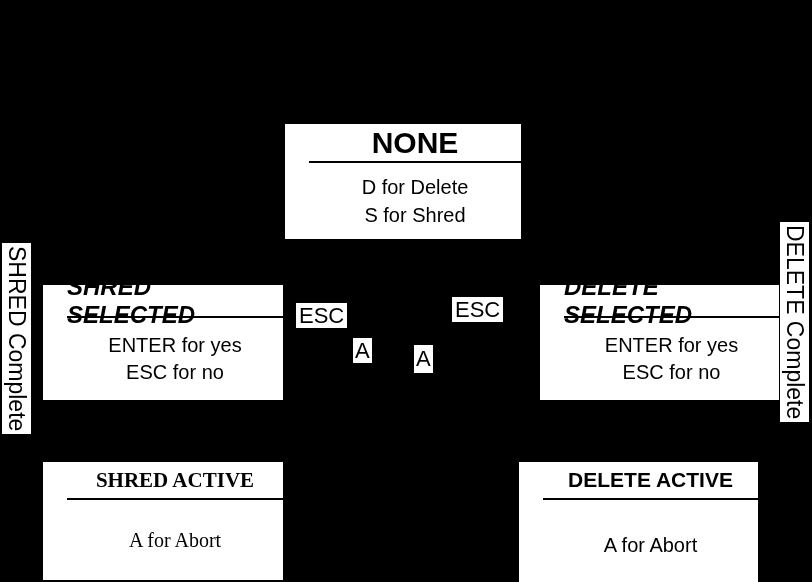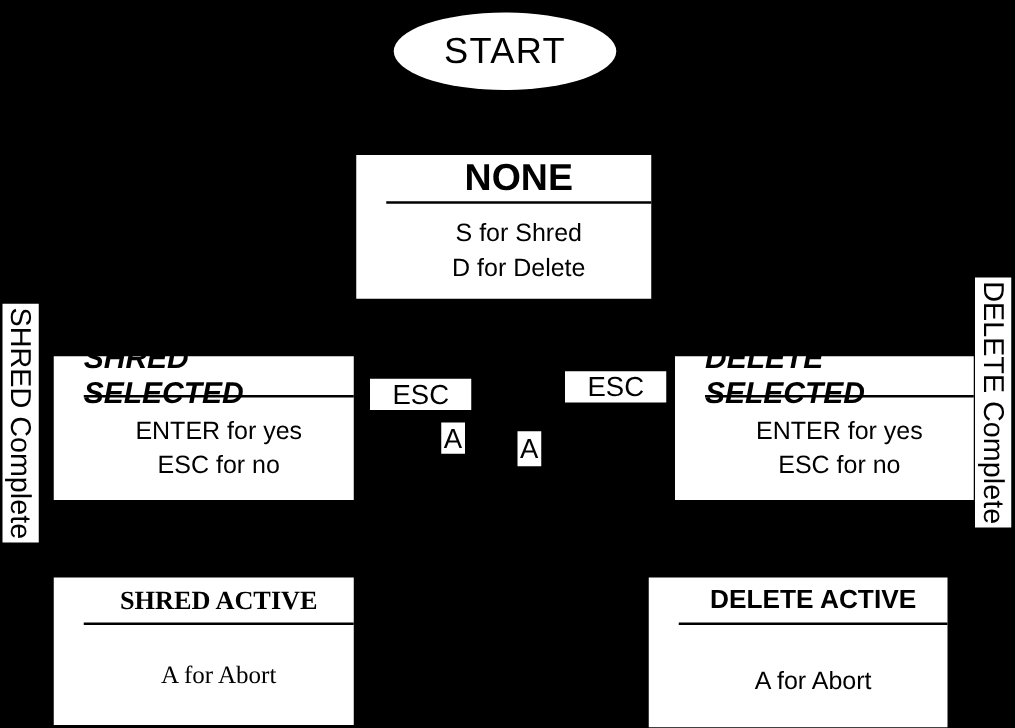--- a/index.html
+++ b/index.html
@@ -61,21 +61,21 @@
   #delete-active { left: 519px; top: 462px; width: 239px; height: 128px; text-align: center; }
   #shred-active .state-title,
   #delete-active .state-title { font-size: 21px; height: 38px; }
 
   
   .edge-label {
     position: absolute;
     background: #ffffff;
     font-size: 22px;
     line-height: 25px;
-    padding: 0 18px;
+    padding: 0 3px;
     white-space: nowrap;
   }
   #esc-left  { left: 296px; top: 303px; }
   #esc-right { left: 452px; top: 297px; }
   #a-left    { left: 353px; top: 338px; padding: 0 2px; }
   #a-right   { left: 414px; top: 345px; padding: 1px 2px 2px; }
 
   
   .side-label {
     position: absolute;
@@ -86,29 +86,26 @@
     white-space: nowrap;
   }
   #shred-complete  { left: 2px;   top: 243px; }
   #delete-complete { left: 780px; top: 222px; }
 </style>
 </head>
 <body>
 
 <div class="canvas">
 
-  <div class="start-ellipse">
-    <span>START</span>
-  </div>
 
   <div class="state" id="none">
     <div class="state-title">NONE</div>
     <div class="state-body">
+      <div>D for Delete</div>
       <div>S for Shred</div>
-      <div>D for Delete</div>
     </div>
   </div>
 
   <div class="state" id="shred-selected">
     <div class="state-title">SHRED SELECTED</div>
     <div class="state-body">
       <div>ENTER for yes</div>
       <div>ESC for no</div>
     </div>
   </div>

